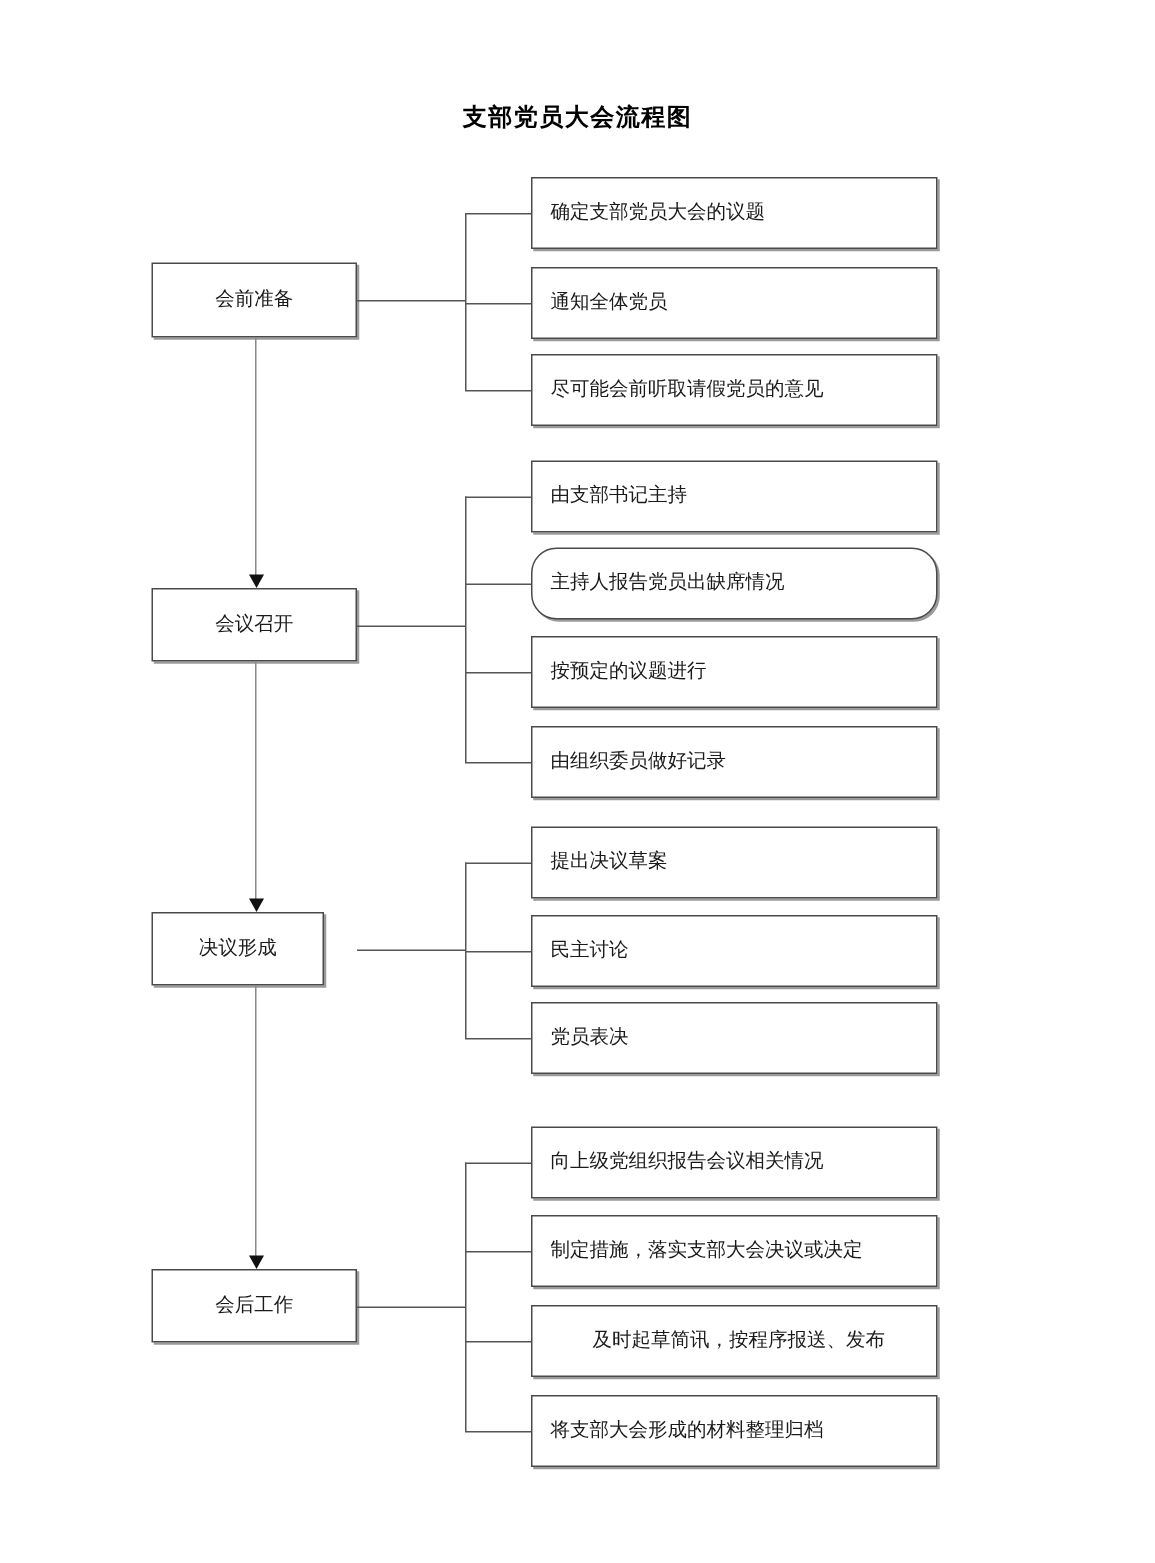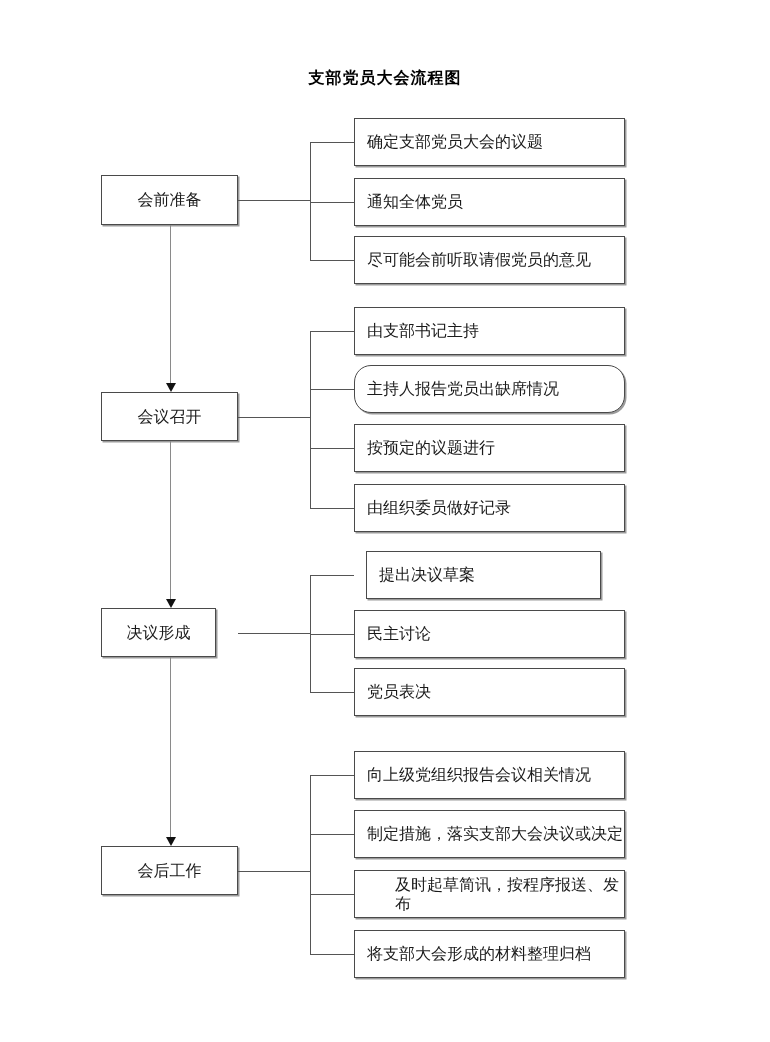--- a/index.html
+++ b/index.html
@@ -38,21 +38,21 @@
 
   
   .box {
     position: absolute;
     box-sizing: border-box;
     background: #ffffff;
     border: 1px solid #4a4a4a;
     box-shadow: 1.5px 1.5px 0 0 #9b9b9b;
     display: flex;
     align-items: center;
-    font-size: 16px;
+    font-size: 13px;
     line-height: 1.2;
     color: #1a1a1a;
   }
   .box.stage {
     justify-content: center;
     text-align: center;
   }
   .box.detail {
     justify-content: flex-start;
     padding-left: 12px;
@@ -126,21 +126,21 @@
       <div class="hline" style="left: 310px; top: 508px; width: 44px;"></div>
       <div class="box detail" style="left: 354px; top: 484px; width: 271px; height: 48px;">
         <span>由组织委员做好记录</span>
       </div>
       <div class="box stage" style="left: 101px; top: 608px; width: 115px; height: 49px;">
         <span>决议形成</span>
       </div>
       <div class="hline" style="left: 238px; top: 632.5px; width: 72px;"></div>
       <div class="bracket-v" style="left: 310px; top: 575px; height: 117px;"></div>
       <div class="hline" style="left: 310px; top: 575px; width: 44px;"></div>
-      <div class="box detail" style="left: 366px; top: 551px; width: 235px; height: 48px;">
+      <div class="box detail" style="left: 354px; top: 551px; width: 271px; height: 48px;">
         <span>提出决议草案</span>
       </div>
       <div class="hline" style="left: 310px; top: 634px; width: 44px;"></div>
       <div class="box detail" style="left: 354px; top: 610px; width: 271px; height: 48px;">
         <span>民主讨论</span>
       </div>
       <div class="hline" style="left: 310px; top: 692px; width: 44px;"></div>
       <div class="box detail" style="left: 354px; top: 668px; width: 271px; height: 48px;">
         <span>党员表决</span>
       </div>

